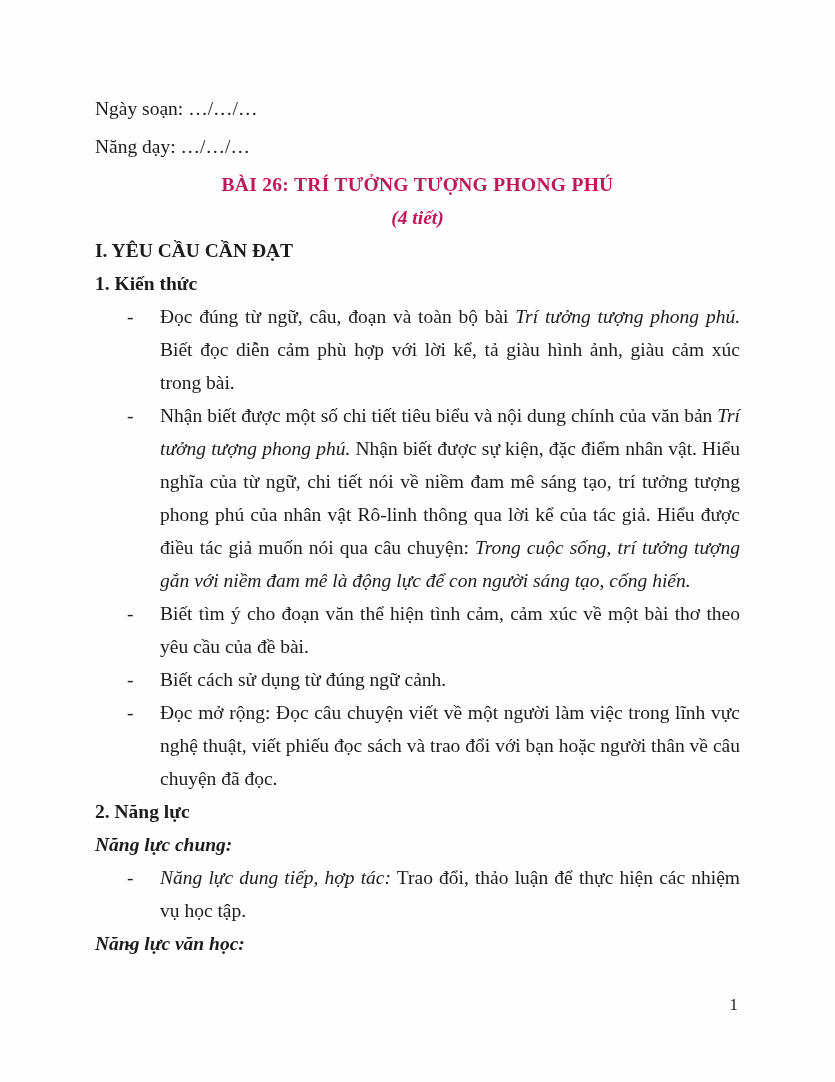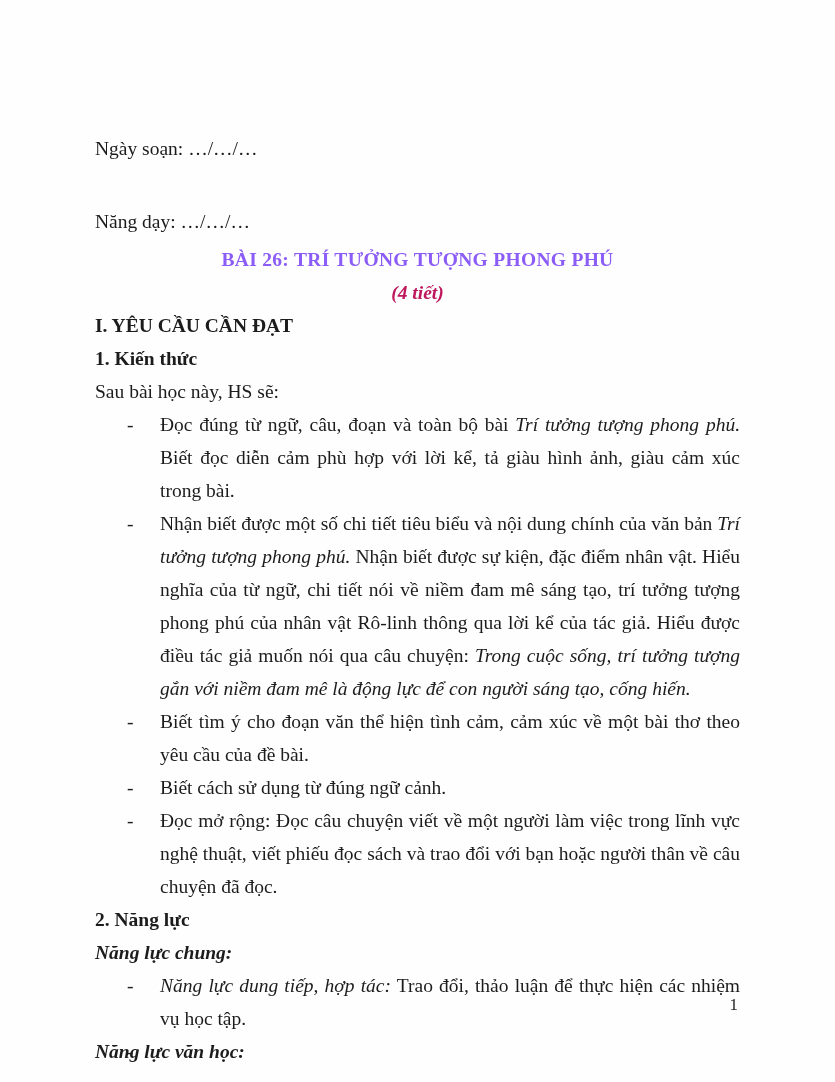--- a/index.html
+++ b/index.html
@@ -14,25 +14,25 @@
     background: #fefefe;
     font-family: "Liberation Serif", "DejaVu Serif", serif;
     color: #1c1c1c;
     overflow: hidden;
     box-sizing: border-box;
     padding: 92px 95px 0 95px;
     font-size: 19.5px;
     line-height: 33px;
   }
   p { margin: 0; }
-  .meta-line { margin-bottom: 5px; margin-top: 40px; }
+  .meta-line { margin-bottom: 5px; }
   .doc-title {
     text-align: center;
     font-weight: bold;
-    color: #8b5cf6;
+    color: #be185d;
     letter-spacing: 0.3px;
   }
   .doc-subtitle {
     text-align: center;
     font-weight: bold;
     font-style: italic;
     color: #be185d;
   }
   .h-bold { font-weight: bold; }
   .h-bold-italic { font-weight: bold; font-style: italic; }
@@ -63,21 +63,20 @@
 <div class="page">
 
   <p class="meta-line">Ngày soạn: …/…/…</p>
   <p class="meta-line">Năng dạy: …/…/…</p>
 
   <p class="doc-title">BÀI 26: TRÍ TƯỞNG TƯỢNG PHONG PHÚ</p>
   <p class="doc-subtitle">(4 tiết)</p>
 
   <p class="h-bold">I. YÊU CẦU CẦN ĐẠT</p>
   <p class="h-bold">1. Kiến thức</p>
-  <p>Sau bài học này, HS sẽ:</p>
 
   <div class="bullet">
     <span class="dash">-</span>
     <p class="btext"><span>Đọc đúng từ ngữ, câu, đoạn và toàn bộ bài </span><span class="it">Trí tưởng tượng phong phú.</span><span> Biết đọc diễn cảm phù hợp với lời kể, tả giàu hình ảnh, giàu cảm xúc trong bài.</span></p>
   </div>
 
   <div class="bullet">
     <span class="dash">-</span>
     <p class="btext"><span>Nhận biết được một số chi tiết tiêu biểu và nội dung chính của văn bản </span><span class="it">Trí tưởng tượng phong phú.</span><span> Nhận biết được sự kiện, đặc điểm nhân vật. Hiểu nghĩa của từ ngữ, chi tiết nói về niềm đam mê sáng tạo, trí tưởng tượng phong phú của nhân vật Rô-linh thông qua lời kể của tác giả. Hiểu được điều tác giả muốn nói qua câu chuyện: </span><span class="it">Trong cuộc sống, trí tưởng tượng gắn với niềm đam mê là động lực để con người sáng tạo, cống hiến.</span></p>
   </div>

